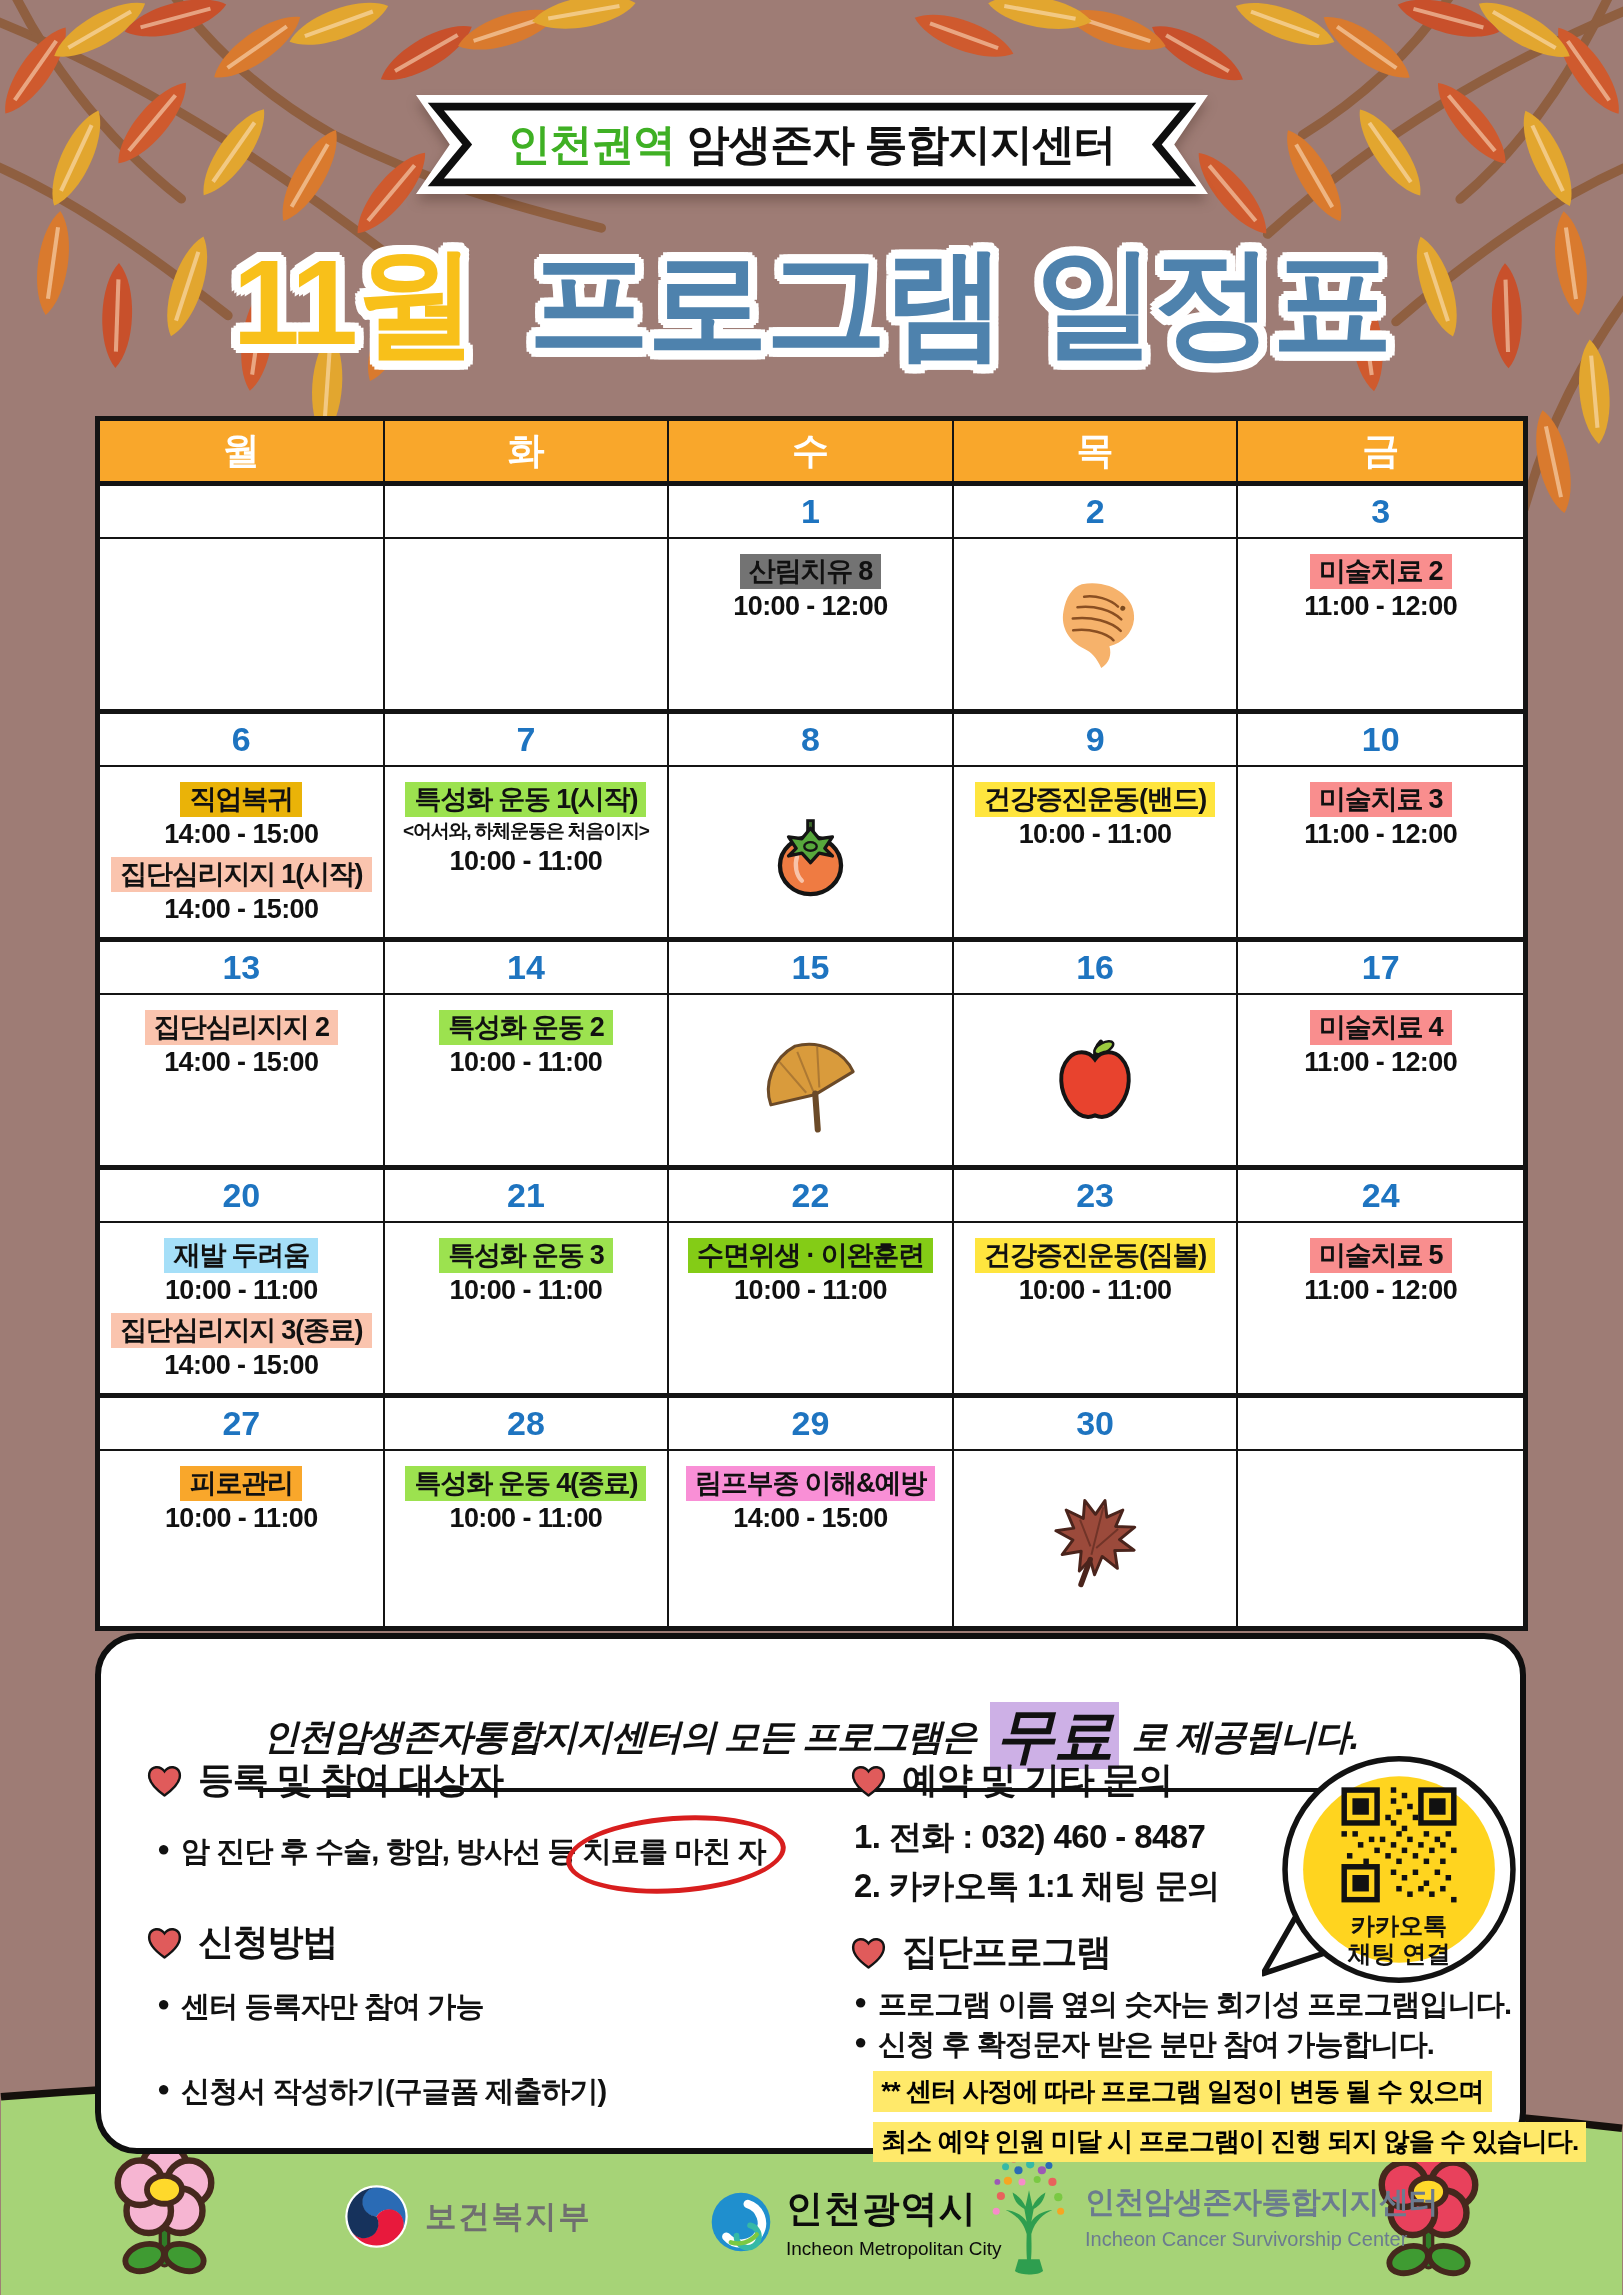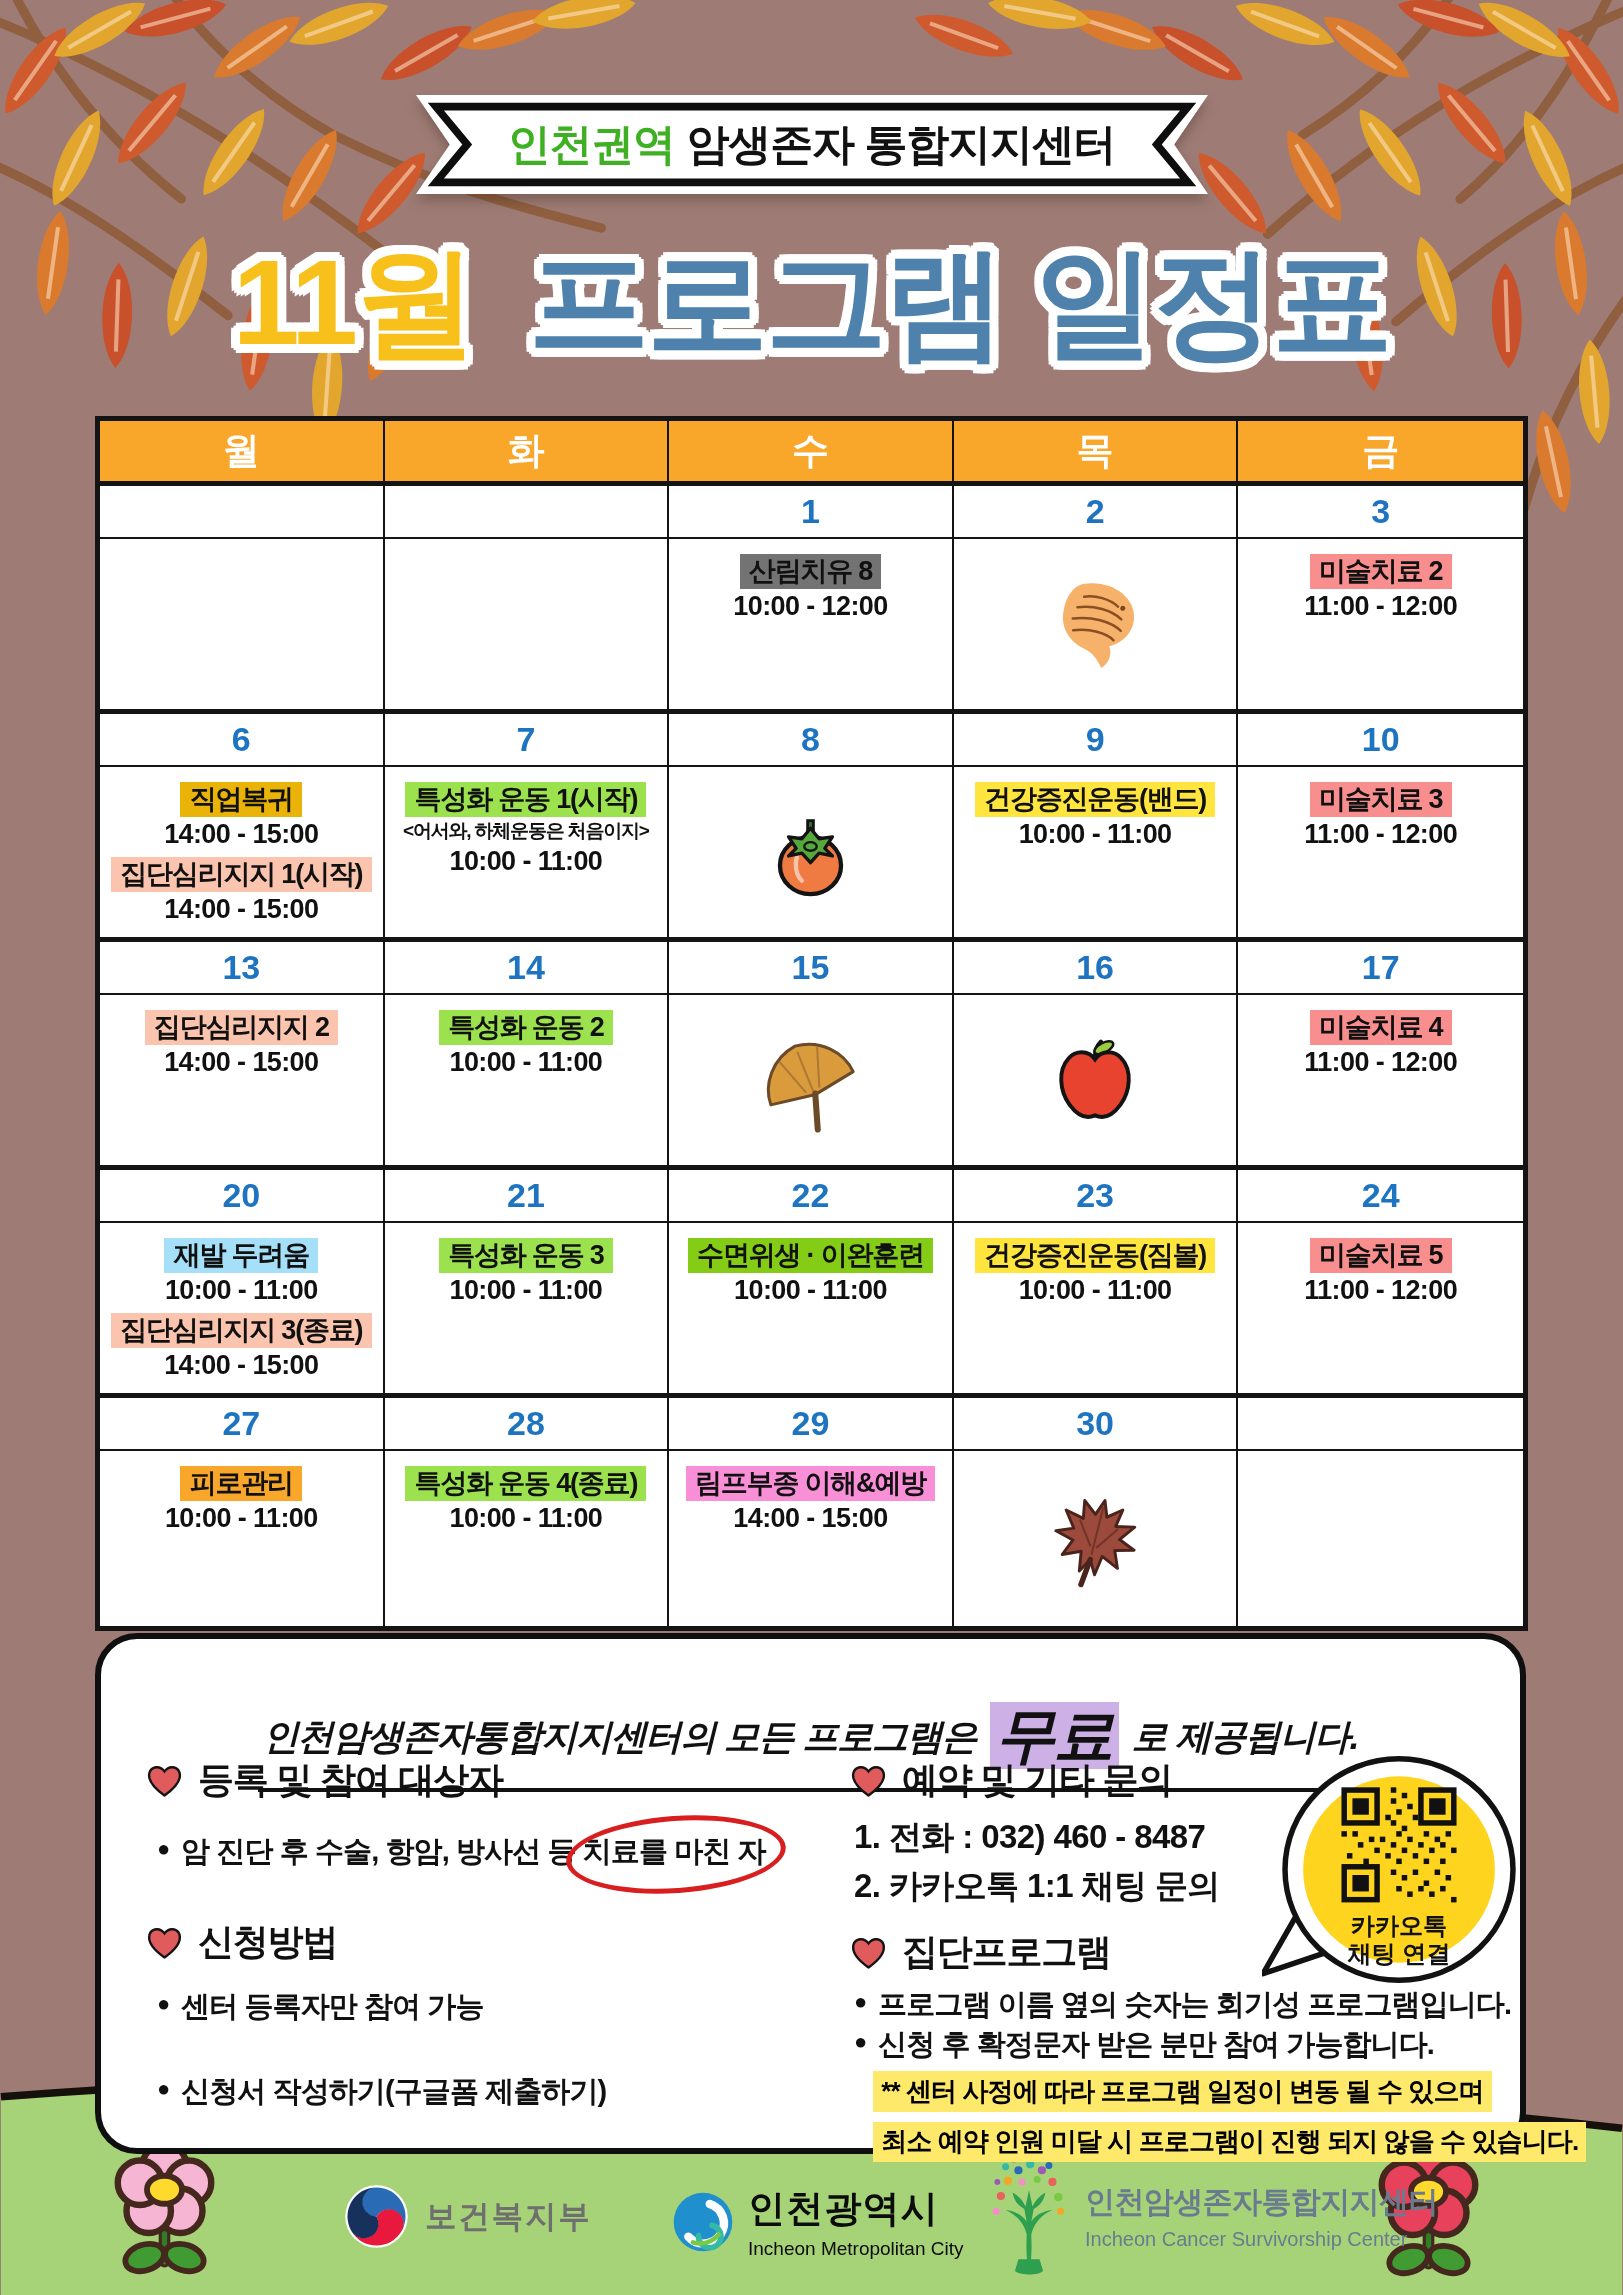--- a/index.html
+++ b/index.html
@@ -367,21 +367,21 @@
       <circle r="56" fill="#ffffff"></circle>
       <g>
         <path d="M0,0 A26,26 0 0 1 0,-52 A52,52 0 0 1 45,26 A26,26 0 0 0 0,0 Z" fill="#2a6bb5"></path>
         <path d="M0,0 A26,26 0 0 1 0,-52 A52,52 0 0 1 45,26 A26,26 0 0 0 0,0 Z" fill="#e8193c" transform="rotate(120)"></path>
         <path d="M0,0 A26,26 0 0 1 0,-52 A52,52 0 0 1 45,26 A26,26 0 0 0 0,0 Z" fill="#16325c" transform="rotate(240)"></path>
       </g>
     </svg>
     <span class="logo-text-mohw">보건복지부</span>
   </div>
 
-  <div class="logo" style="left:672px;top:2184px;display:flex;align-items:center;gap:14px;">
+  <div class="logo" style="left:710px;top:2184px;display:flex;align-items:center;gap:14px;">
     <svg width="62" height="62" viewBox="-55 -55 110 110">
       <circle r="52" fill="#1f8fce"></circle>
       <path d="M12,-32 A36,36 0 1 1 -26,26" stroke="#ffffff" stroke-width="15" fill="none" stroke-linecap="round"></path>
       <path d="M16,6 A20,20 0 1 1 -8,24" stroke="#35b9a6" stroke-width="10" fill="none" stroke-linecap="round"></path>
       <path d="M-18,36 A42,42 0 0 0 28,22" stroke="#7ac943" stroke-width="8" fill="none" stroke-linecap="round"></path>
     </svg>
     <div>
       <div class="logo-text-incheon">인천광역시</div>
       <div class="logo-text-incheon-en">Incheon Metropolitan City</div>
     </div>

